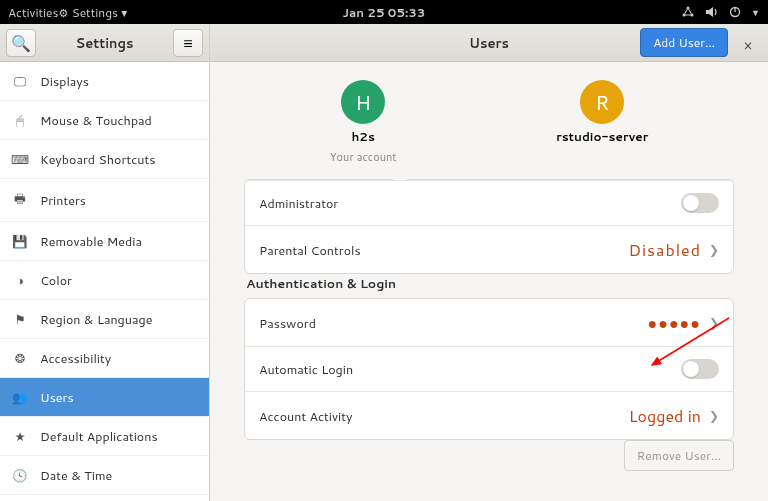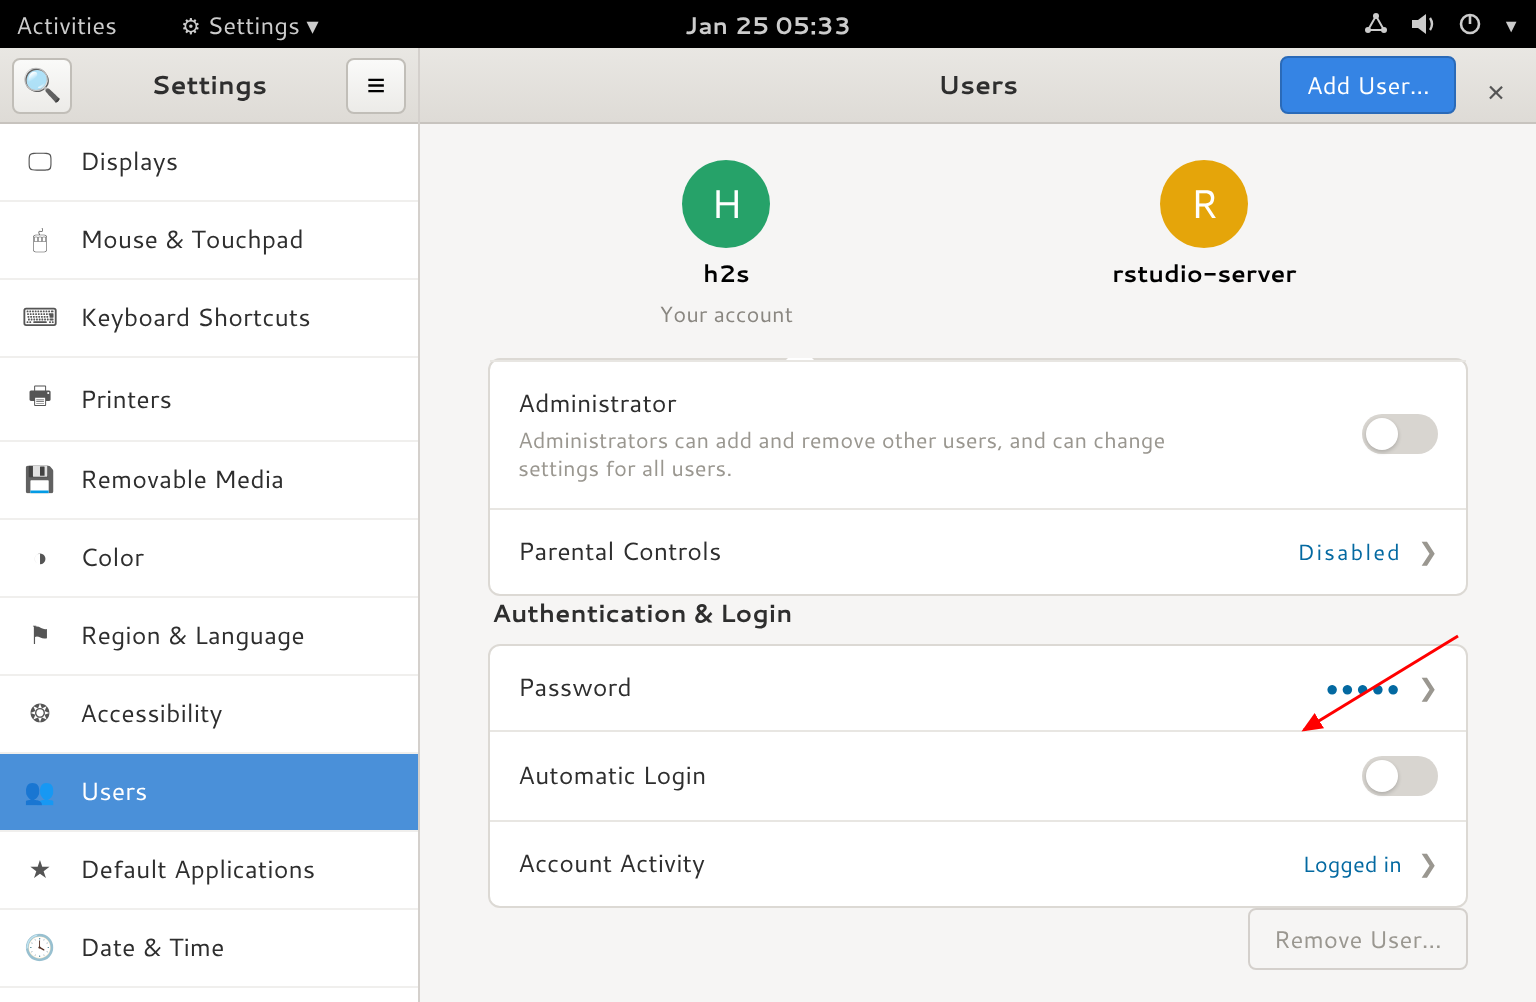--- a/index.html
+++ b/index.html
@@ -1,19 +1,19 @@
 <!DOCTYPE html>
 <html><head>
 <meta charset="utf-8">
 <style>
 * { box-sizing: border-box; margin: 0; padding: 0; font-family: -apple-system, BlinkMacSystemFont, "Segoe UI", Cantarell, sans-serif; }
 body { width: 768px; height: 501px; overflow: hidden; background: #f6f5f4; }
 
 .topbar { height: 24px; background: #000; color: #ccc; display: flex; align-items: center; padding: 0 8px; font-size: 12px; }
-.topbar .left { display: flex; gap: 32px; align-items: center; }
+.topbar .left { display: flex; gap: 0; align-items: center; }
 .topbar .center { position: absolute; left: 50%; transform: translateX(-50%); font-weight: 600; }
 .topbar .right { margin-left: auto; display: flex; gap: 10px; align-items: center; }
 .topbar .gear { font-size: 11px; }
 .topbar svg { display: block; }
 
 .appwindow { display: flex; height: calc(100% - 24px); }
 
 .sidebar { width: 210px; background: #fff; border-right: 1px solid #d4d0cc; display: flex; flex-direction: column; }
 .sidebar-header { height: 38px; background: linear-gradient(#e9e7e3,#dedbd6); border-bottom: 1px solid #c7c3be; display: flex; align-items: center; padding: 0 6px; gap: 4px; }
 .sq-btn { width: 30px; height: 28px; border: 1px solid #c1beb8; border-radius: 4px; background: linear-gradient(#fafaf9,#ecebe8); display: flex; align-items: center; justify-content: center; cursor: pointer; }
@@ -39,21 +39,21 @@
 .u-name { font-size: 12px; font-weight: 700; color: #000000; }
 .u-sub { font-size: 11px; color: #8a8781; }
 
 .content { flex: 1; overflow: auto; padding: 0 34px 16px; position: relative; }
 .panel { background: #fff; border: 1px solid #dcd9d4; border-radius: 6px; }
 .row { display: flex; align-items: center; padding: 12px 14px; border-top: 1px solid #e8e6e2; font-size: 12.5px; color: #2e2e2e; cursor: pointer; }
 .row:first-child { border-top: 0; text-align: center; }
 .row .rtitle { font-weight: 400; }
 .row .rdesc { font-size: 11px; color: #9a9790; line-height: 1.3; margin-top: 2px; max-width: 330px; }
 .row .spacer { flex: 1; }
-.row .rval { color: #0369a1; font-size: 11px; margin-right: 8px; letter-spacing: 1px; }
+.row .rval { color: #c2410c; font-size: 16px; margin-right: 8px; letter-spacing: 1px; }
 .chev { color: #9a9790; font-size: 12px; }
 .section-title { font-size: 12.5px; font-weight: 700; color: #2e2e2e; margin: 0 0 6px 2px; }
 
 .toggle { width: 38px; height: 20px; background: #d8d5d0; border-radius: 10px; position: relative; }
 .toggle::after { content: ""; position: absolute; width: 16px; height: 16px; background: #fff; border-radius: 50%; top: 2px; left: 2px; box-shadow: 0 1px 2px rgba(0,0,0,.2); }
 
 .remove-area { display: flex; justify-content: flex-end; }
 .btn-flat { border: 1px solid #d4d0cc; background: #f6f5f4; color: #9a9790; border-radius: 4px; padding: 6px 12px; font-size: 12px; cursor: default; }
 
 .arrow-annot { position: absolute; top: 134px; right: 34px; pointer-events: none; }
@@ -177,21 +177,20 @@
         <div class="u-sub"></div>
       </div>
     </div>
 
     <div class="content">
       <div class="panel" style="position:relative">
         <div class="pointer-tri"></div>
         <div class="row">
           <div>
             <div class="rtitle">Administrator</div>
-            <div class="rdesc">Administrators can add and remove other users, and can change settings for all users.</div>
           </div>
           <div class="spacer"></div>
           <div class="toggle"></div>
         </div>
         <div class="row">
           <div class="rtitle">Parental Controls</div>
           <div class="spacer"></div>
           <div class="rval">Disabled</div>
           <div class="chev">❯</div>
         </div>

